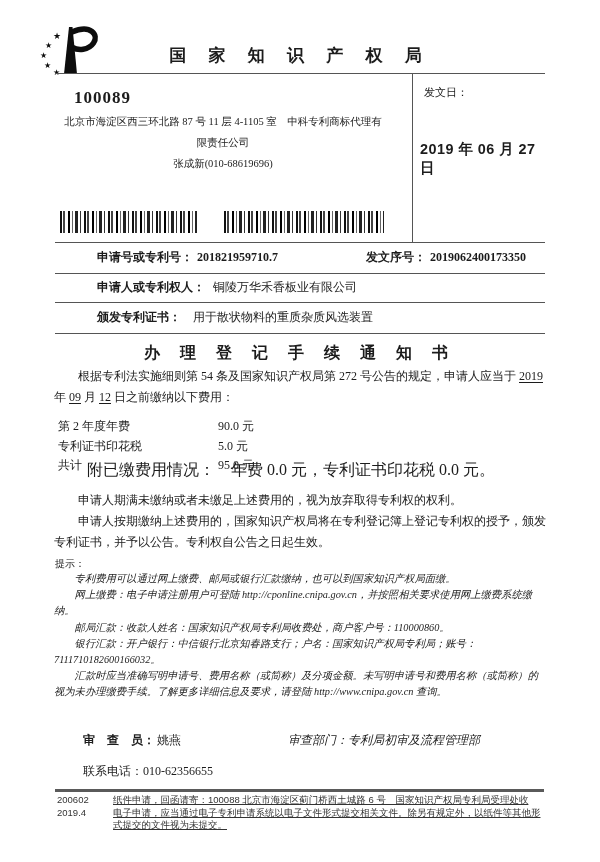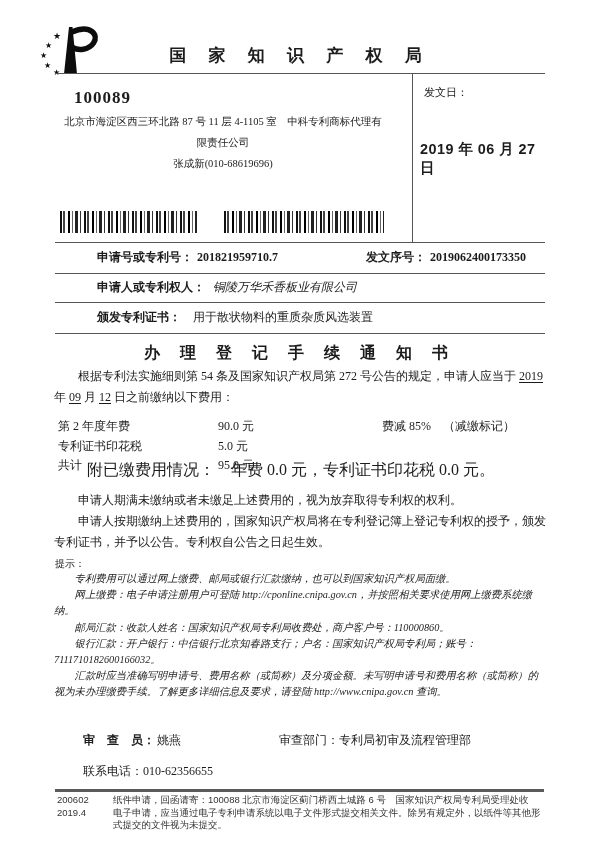--- a/index.html
+++ b/index.html
@@ -36,27 +36,27 @@
   .fee-amount{position:absolute;left:163px;}
   .fee-note{position:absolute;left:327px;}
   .paid-note{left:55px;width:492px;top:460px;font-size:16px;text-indent:2em;}
   .paras{left:54px;width:494px;top:490px;font-size:12px;line-height:21px;}
   .paras p{margin:0;text-indent:2em;}
   .tips-heading{left:55px;top:544px;font-size:10px;margin-top:13px;}
   .tips{left:54px;width:494px;top:571px;font-size:10.3px;line-height:16.2px;}
   .tips p{margin:0;text-indent:2em;font-style:italic;}
   .examiner-row{left:55px;width:490px;top:732px;font-size:12px;position:absolute;}
   .examiner-name{margin-left:2px;}
-  .dept{position:absolute;left:224px;}
+  .dept{position:absolute;left:233px;font-style:italic;}
   .phone-row{left:83px;top:763px;font-size:12px;}
   .footer-codes{left:57px;top:794px;font-size:9.5px;line-height:12.5px;
     font-family:"Liberation Sans","DejaVu Sans",sans-serif;color:#333;}
   .footer-text{left:113px;width:434px;top:794px;font-size:9.5px;line-height:12.5px;
     font-family:"Liberation Sans","DejaVu Sans",sans-serif;color:#333;}
-  .footer-text p{margin:0;}
+  .footer-text p{margin:0;text-decoration:underline;}
   .logo{left:36px;top:22px;}
 </style>
 </head>
 <body>
 
 <div class="page">
 
   <svg class="abs logo" width="66" height="56" viewBox="0 0 66 56">
     <polygon points="33,5 36.5,5 41,52 28,52" fill="#0d0d0d"></polygon>
     <path d="M36 10 C55 2 63 13 57.5 21 C52.5 28.5 42 28.5 36.5 25.5" fill="none" stroke="#0d0d0d" stroke-width="5.5"></path>
@@ -85,42 +85,41 @@
   <div class="hr" style="top:242px"></div>
   <div class="info-row" style="top:242px;height:31px;">
     <span class="b">申请号或专利号：</span>
     <span class="b val">201821959710.7</span>
     <span class="b" style="position:absolute;left:269px;">发文序号：</span>
     <span class="b" style="position:absolute;left:333px;">2019062400173350</span>
   </div>
   <div class="hr" style="top:273px"></div>
   <div class="info-row" style="top:273px;height:29px;">
     <span class="b">申请人或专利权人：</span>
-    <span class="val" style="margin-left:8px;font-style:italic;">铜陵万华禾香板业有限公司</span>
+    <span class="val" style="margin-left:8px;">铜陵万华禾香板业有限公司</span>
   </div>
   <div class="hr" style="top:302px"></div>
   <div class="info-row" style="top:302px;height:31px;">
     <span class="b">颁发专利证书：</span>
     <span class="val" style="margin-left:12px;">用于散状物料的重质杂质风选装置</span>
   </div>
   <div class="hr" style="top:333px"></div>
 
   <div class="abs doc-title">办 理 登 记 手 续 通 知 书</div>
 
   <div class="abs body-text" style="top:366px">
     <p>
       <span>根据专利法实施细则第 54 条及国家知识产权局第 272 号公告的规定，申请人应当于 </span><span class="u">2019</span><span> 年 </span><span class="u">09</span><span> 月 </span><span class="u">12</span><span> 日之前缴纳以下费用：</span>
     </p>
   </div>
 
   <div class="abs fee-table">
     <div class="fee-line">
       <span class="fee-name">第 2 年度年费</span>
       <span class="fee-amount">90.0 元</span>
-      <span class="fee-note">费减 85%　（减缴标记）</span>
     </div>
     <div class="fee-line">
       <span class="fee-name">专利证书印花税</span>
       <span class="fee-amount">5.0 元</span>
     </div>
     <div class="fee-line">
       <span class="fee-name">共计</span>
       <span class="fee-amount">95.0 元</span>
     </div>
   </div>

